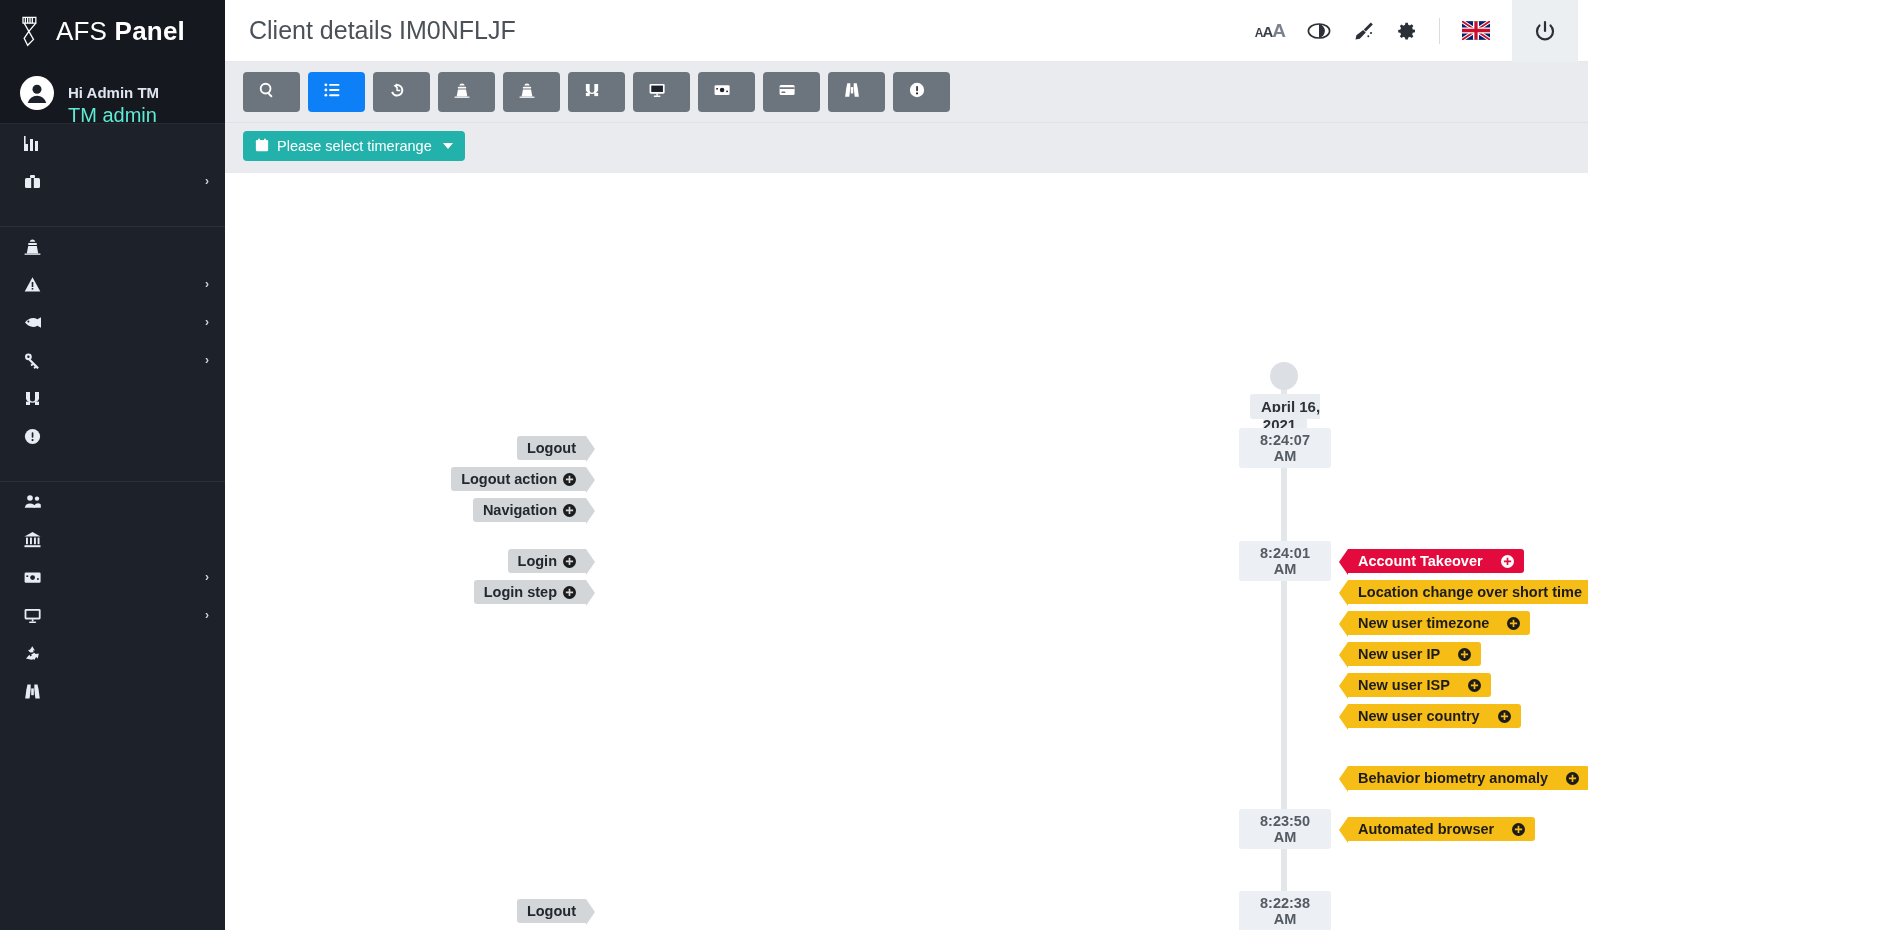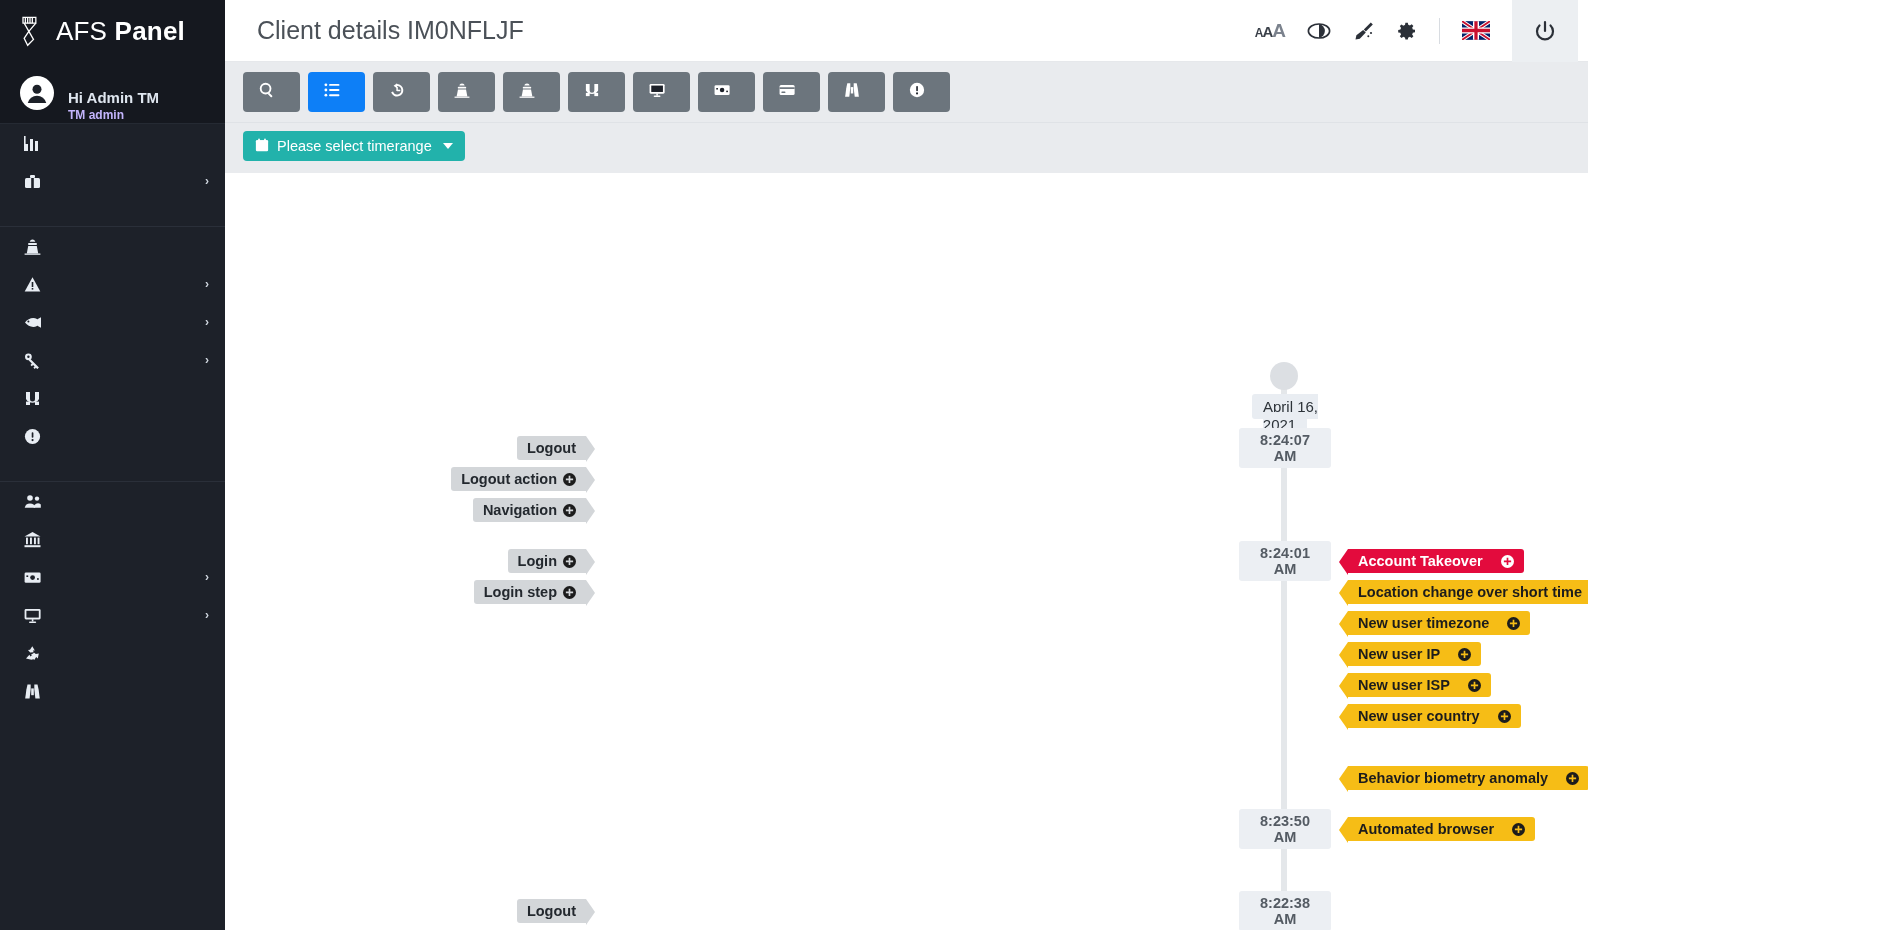--- a/index.html
+++ b/index.html
@@ -16,34 +16,34 @@
   .brand-logo { width: 28px; height: 32px; color: #fff; display:flex; align-items:center; justify-content:center;}
   .brand-text { font-size: 26px; color: #ffffff; letter-spacing: .2px; }
   .brand-text b { font-weight: 700; }
   .brand-text span.light { font-weight: 400; }
 
   .userbox { height: 62px; background: #15181f; display: flex; align-items: center; padding-left: 20px; gap: 14px; border-bottom: 1px solid #252a33;}
   .avatar { width: 34px; height: 34px; border-radius: 50%; background: #fff; display:flex; align-items:center; justify-content:center; }
   .avatar svg { width: 30px; height: 30px; }
   .user-lines { line-height: 1.25; margin-top: 27px; }
   .user-name { color: #dfe6ef; font-size: 15px; font-weight: 700; }
-  .user-role { color: #c4b5fd; font-size: 12px; font-weight: 700; }
+  .user-role { color: #5eead4; font-size: 20px; font-weight: 400; }
 
   .nav-section-title { color: #7b828d; font-size: 11.5px; letter-spacing: 1.1px; padding: 18px 0 8px 20px; font-weight: 600; }
   .nav-sep { height: 1px; background: #2a2f39; }
   .nav-item { display: flex; align-items: center; height: 38px; padding: 0 16px 0 22px; gap: 16px; color: #d6dde6; font-size: 14.5px; cursor: pointer; }
   .nav-ico { width: 20px; display:flex; align-items:center; justify-content:center; color:#e8edf3; }
   .nav-ico svg { width: 17px; height: 17px; fill: currentColor; }
   .nav-label { flex: 1; }
   .nav-caret { color: #cfd6de; font-size: 12px; font-weight: 700; }
 
   
   .main { flex: 1; display: flex; flex-direction: column; height: 930px; background: #fff; }
   .topbar { height: 62px; display: flex; align-items: center; border-bottom: 1px solid #e6e8eb; background:#fff; }
-  .page-title { font-size: 25px; color: #4b5158; padding-left: 32px; font-weight: 400; flex: 1; }
+  .page-title { font-size: 25px; color: #4b5158; padding-left: 24px; font-weight: 400; flex: 1; }
   .topbar-tools { display: flex; align-items: center; gap: 22px; padding-right: 10px; height: 62px; }
   .tool-ico { color: #2b3038; display: flex; align-items: center; cursor: pointer; }
   .aaa { font-size: 15px; letter-spacing: -1px; color:#3a4049; font-weight:600; display:flex; align-items:baseline; }
   .aaa i { font-style: normal; }
   .aaa .a1 { font-size: 12px; } .aaa .a2 { font-size: 15px; } .aaa .a3 { font-size: 19px; color:#7b828d;}
   .vsep { width: 1px; height: 26px; background: #d8dce1; }
   .flag { width: 28px; height: 19px; cursor:pointer; }
   .powerbtn { width: 66px; height: 62px; background: #eceff2; display:flex; align-items:center; justify-content:center; cursor:pointer; }
   .powerbtn svg { width: 24px; height: 24px; }
 
@@ -66,21 +66,21 @@
   .axis-dot { position: absolute; left: 1045px; top: 189px; width: 28px; height: 28px; border-radius: 50%; background: #dcdfe3; }
 
   .tl-rows { position: absolute; left: 0; top: 0; right: 0; bottom: 0; }
   .tl-row { position: absolute; height: 26px; display: flex; align-items: center; width: 100%; }
 
   
   .col-left  { position: absolute; right: 1002px; display: flex; justify-content: flex-end; }
   .col-time  { position: absolute; left: 1014px; width: 92px; text-align: center; }
   .col-right { position: absolute; left: 1114px; display: flex; }
 
-  .date-chip { background: #e9edf2; color: #2d3339; font-weight: 400; font-size: 15px; border-radius: 3px; padding: 4px 11px; }
+  .date-chip { background: #e9edf2; color: #2d3339; font-weight: 700; font-size: 15px; border-radius: 3px; padding: 4px 11px; }
   .time-chip { background: #eceff3; color: #545b63; font-weight: 700; font-size: 14.5px; border-radius: 3px; padding: 4px 9px; display:inline-block;}
 
   
   .tag-l { background: #d3d6d9; color: #23282e; font-weight: 700; font-size: 14.5px; padding: 4px 10px; border-radius: 3px 0 0 3px;
     position: relative; display: inline-flex; align-items: center; gap: 6px; white-space: nowrap; cursor: pointer; }
   .tag-l::after { content: ""; position: absolute; right: -9px; top: 0; width: 0; height: 0;
     border-top: 13px solid transparent; border-bottom: 13px solid transparent; border-left: 9px solid #d3d6d9; }
 
   
   .tag-r { color: #1c1c1c; font-weight: 700; font-size: 14.5px; padding: 4px 10px; border-radius: 0 3px 3px 0;

